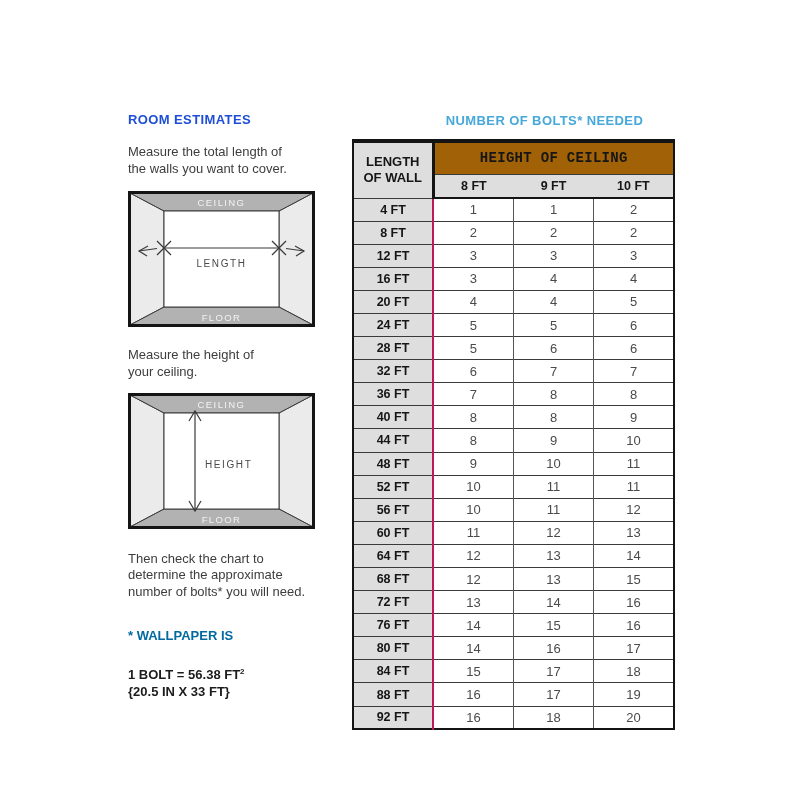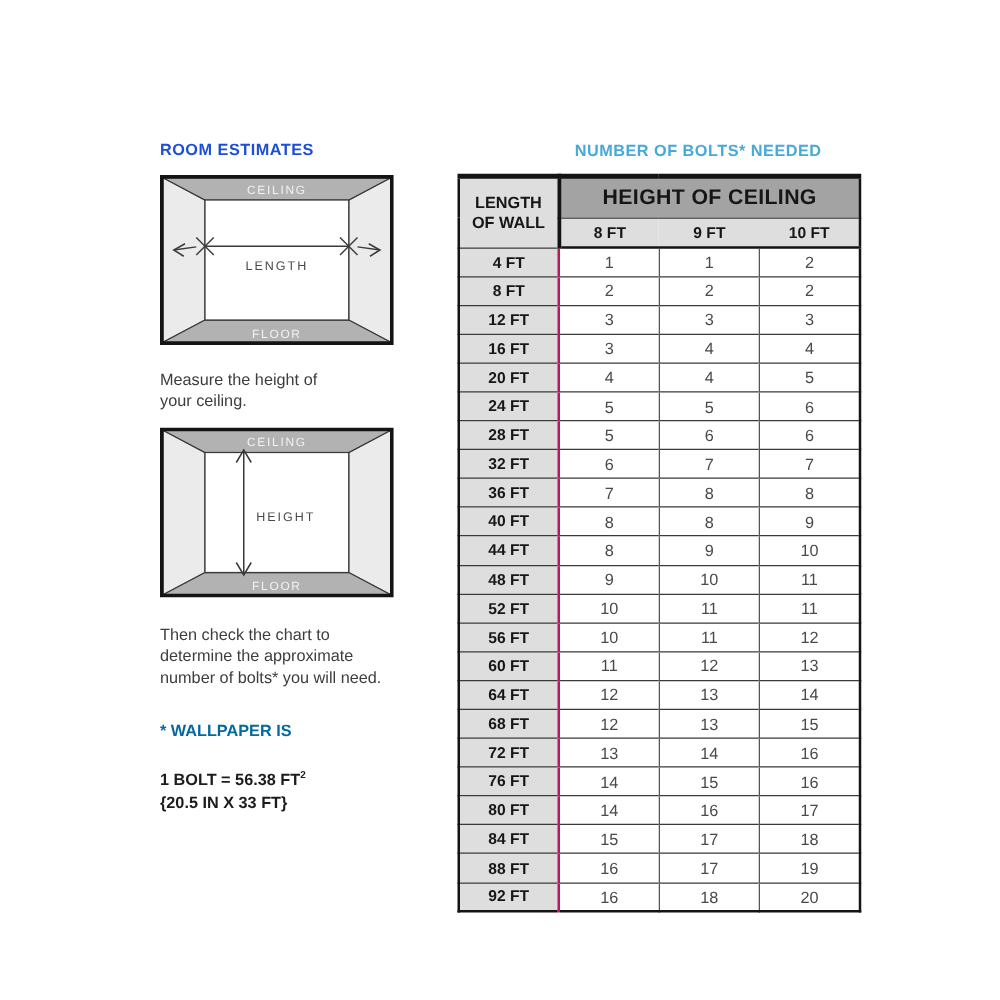--- a/index.html
+++ b/index.html
@@ -71,21 +71,21 @@
   }
   .diag-dim-label {
     font-family: "Liberation Sans", sans-serif;
     font-size: 10px;
     letter-spacing: 1.6px;
     fill: #4a4a4a;
   }
   
   .right-col {
     position: absolute;
-    left: 366px;
+    left: 352px;
     top: 113px;
     width: 385px;
   }
   .table-title {
     font-size: 13px;
     font-weight: bold;
     letter-spacing: 0.4px;
     color: #47a8da;
     text-align: center;
   }
@@ -104,27 +104,28 @@
   .wall-head {
     width: 80px;
     background: #dedede;
     border-right: 3px solid #141414;
     font-size: 13px;
     font-weight: bold;
     line-height: 1.25;
     color: #161616;
   }
   .group-head {
-    background: #a3a3a3;
+    background: #a16207;
     border-bottom: 1px solid #3a3a3a;
     height: 33px;
-    font-size: 17px;
+    font-size: 14px;
     font-weight: bold;
     letter-spacing: 0.3px;
     color: #161616;
+    font-family: Liberation Mono, monospace;
   }
   .sub-head {
     background: #dedede;
     border-bottom: 2px solid #141414;
     height: 24px;
     font-size: 12.5px;
     font-weight: bold;
     color: #161616;
   }
   tbody td { height: 23.1px; border-top: 1.5px solid #3a3a3a; }
@@ -145,20 +146,22 @@
 </head>
 <body>
 
 <div class="page">
 
 
   <div class="left-col">
 
     <div class="section-heading">ROOM ESTIMATES</div>
 
+    <p class="body-text step1">Measure the total length of
+the walls you want to cover.</p>
 
     <svg class="room-svg svg1" width="187" height="136" viewBox="0 0 187 136" xmlns="http://www.w3.org/2000/svg">
       <polygon points="2,2 36,20 36,116 2,134" fill="#ebebeb" stroke="#3a3a3a" stroke-width="1"></polygon>
       <polygon points="185,2 151,20 151,116 185,134" fill="#ebebeb" stroke="#3a3a3a" stroke-width="1"></polygon>
       <polygon points="2,2 185,2 151,20 36,20" fill="#b2b2b2" stroke="#3a3a3a" stroke-width="1"></polygon>
       <polygon points="2,134 185,134 151,116 36,116" fill="#b2b2b2" stroke="#3a3a3a" stroke-width="1"></polygon>
       <rect x="36" y="20" width="115" height="96" fill="#ffffff" stroke="#3a3a3a" stroke-width="1"></rect>
       <rect x="1.5" y="1.5" width="184" height="133" fill="none" stroke="#141414" stroke-width="3"></rect>
       <text class="diag-wall-label" x="93.5" y="15" text-anchor="middle">CEILING</text>
       <text class="diag-wall-label" x="93.5" y="130" text-anchor="middle">FLOOR</text>

